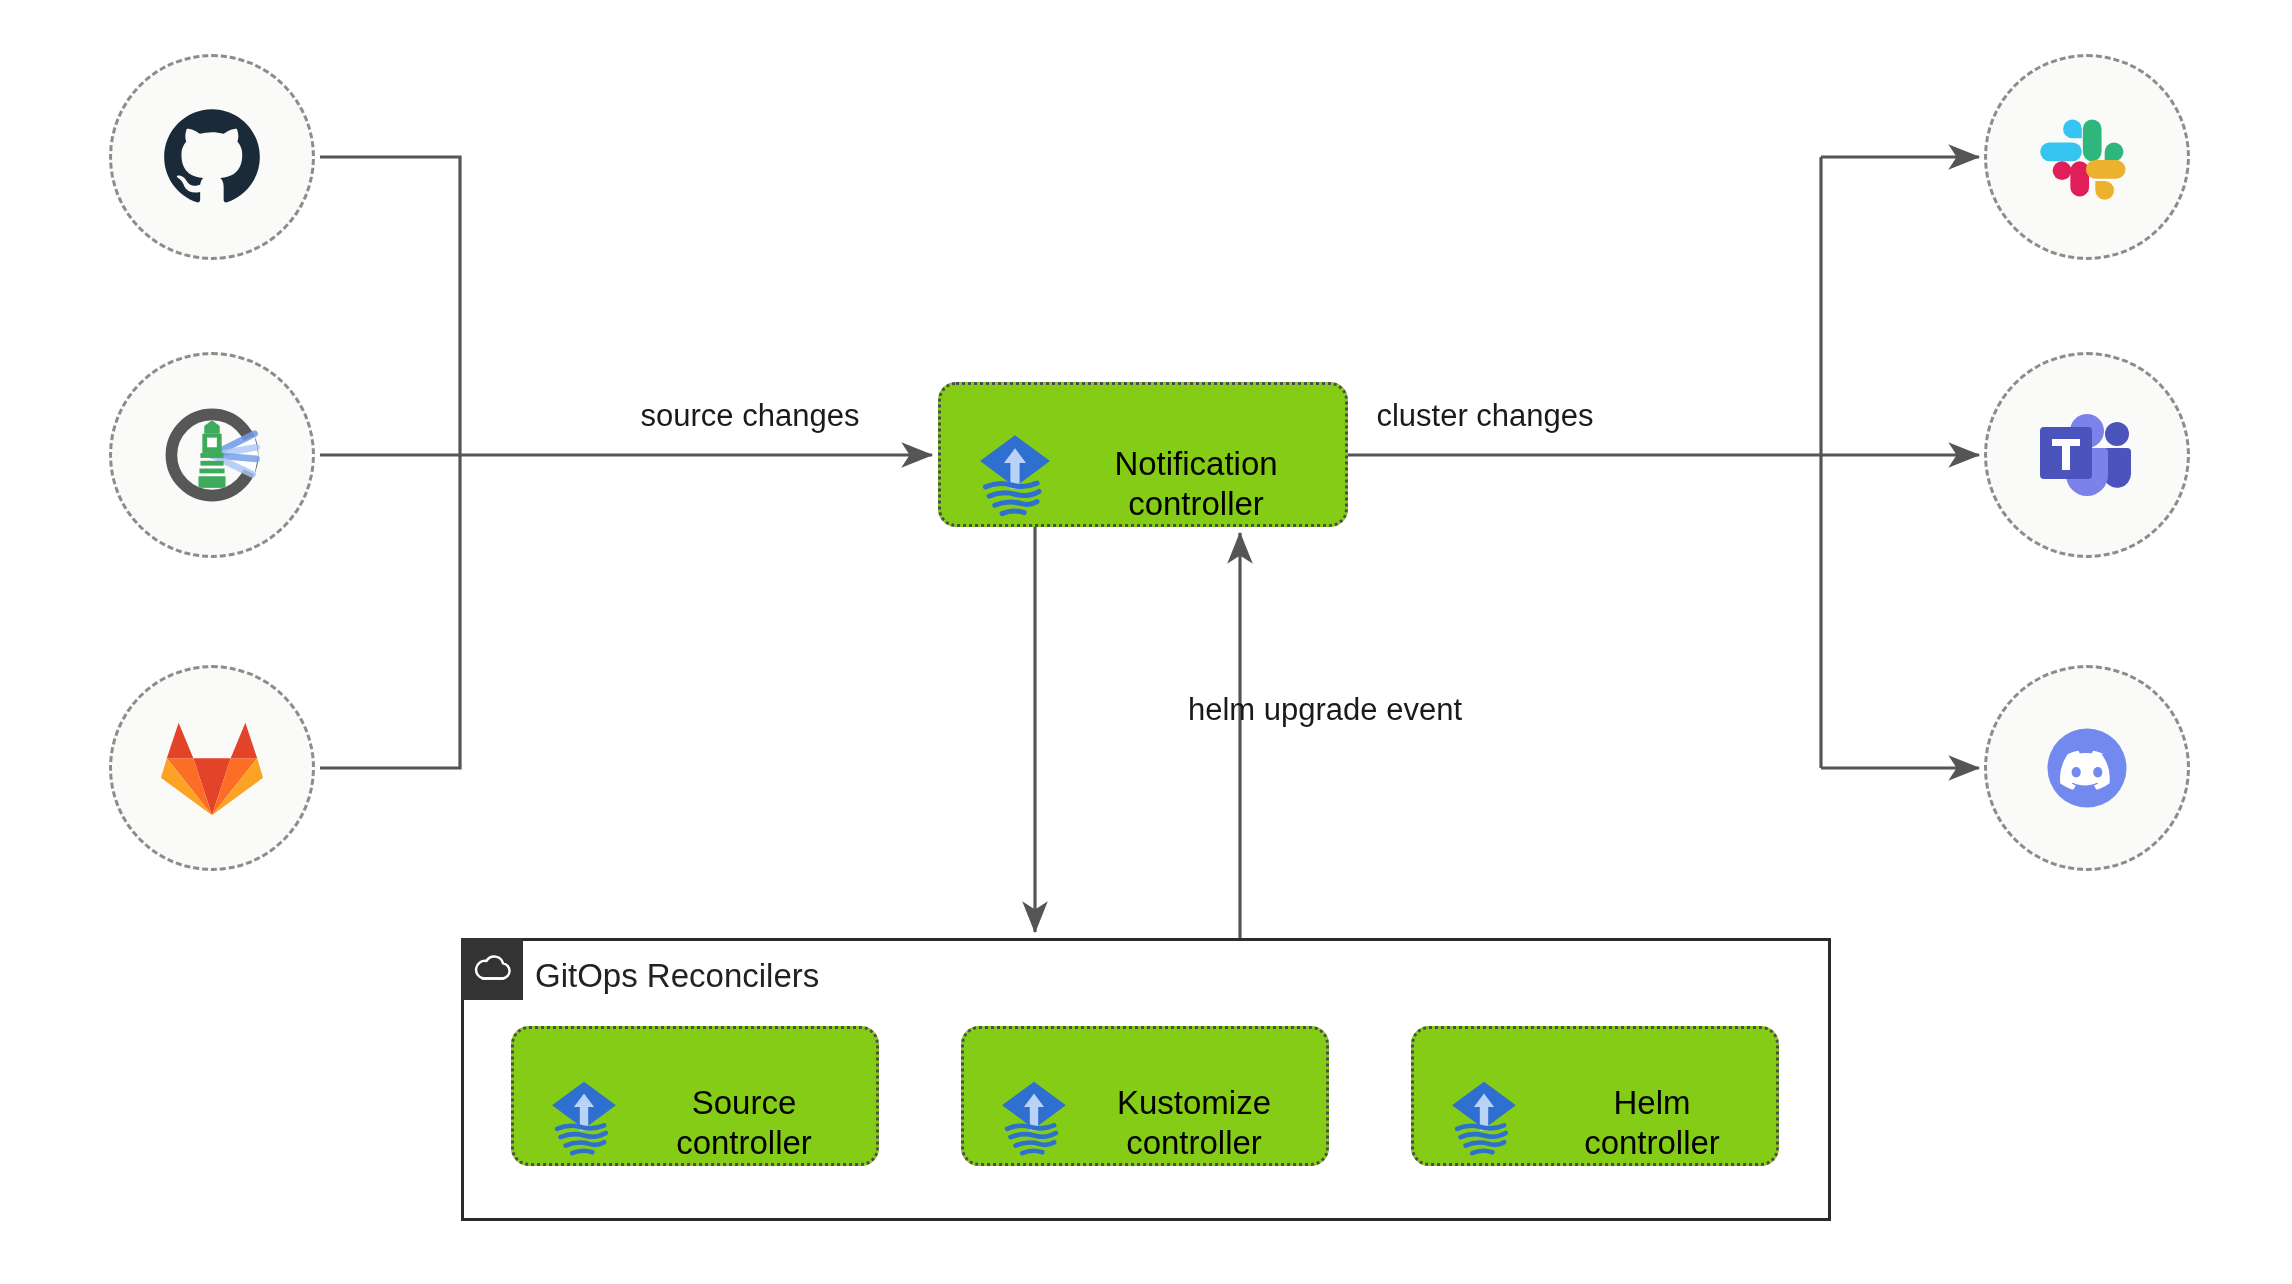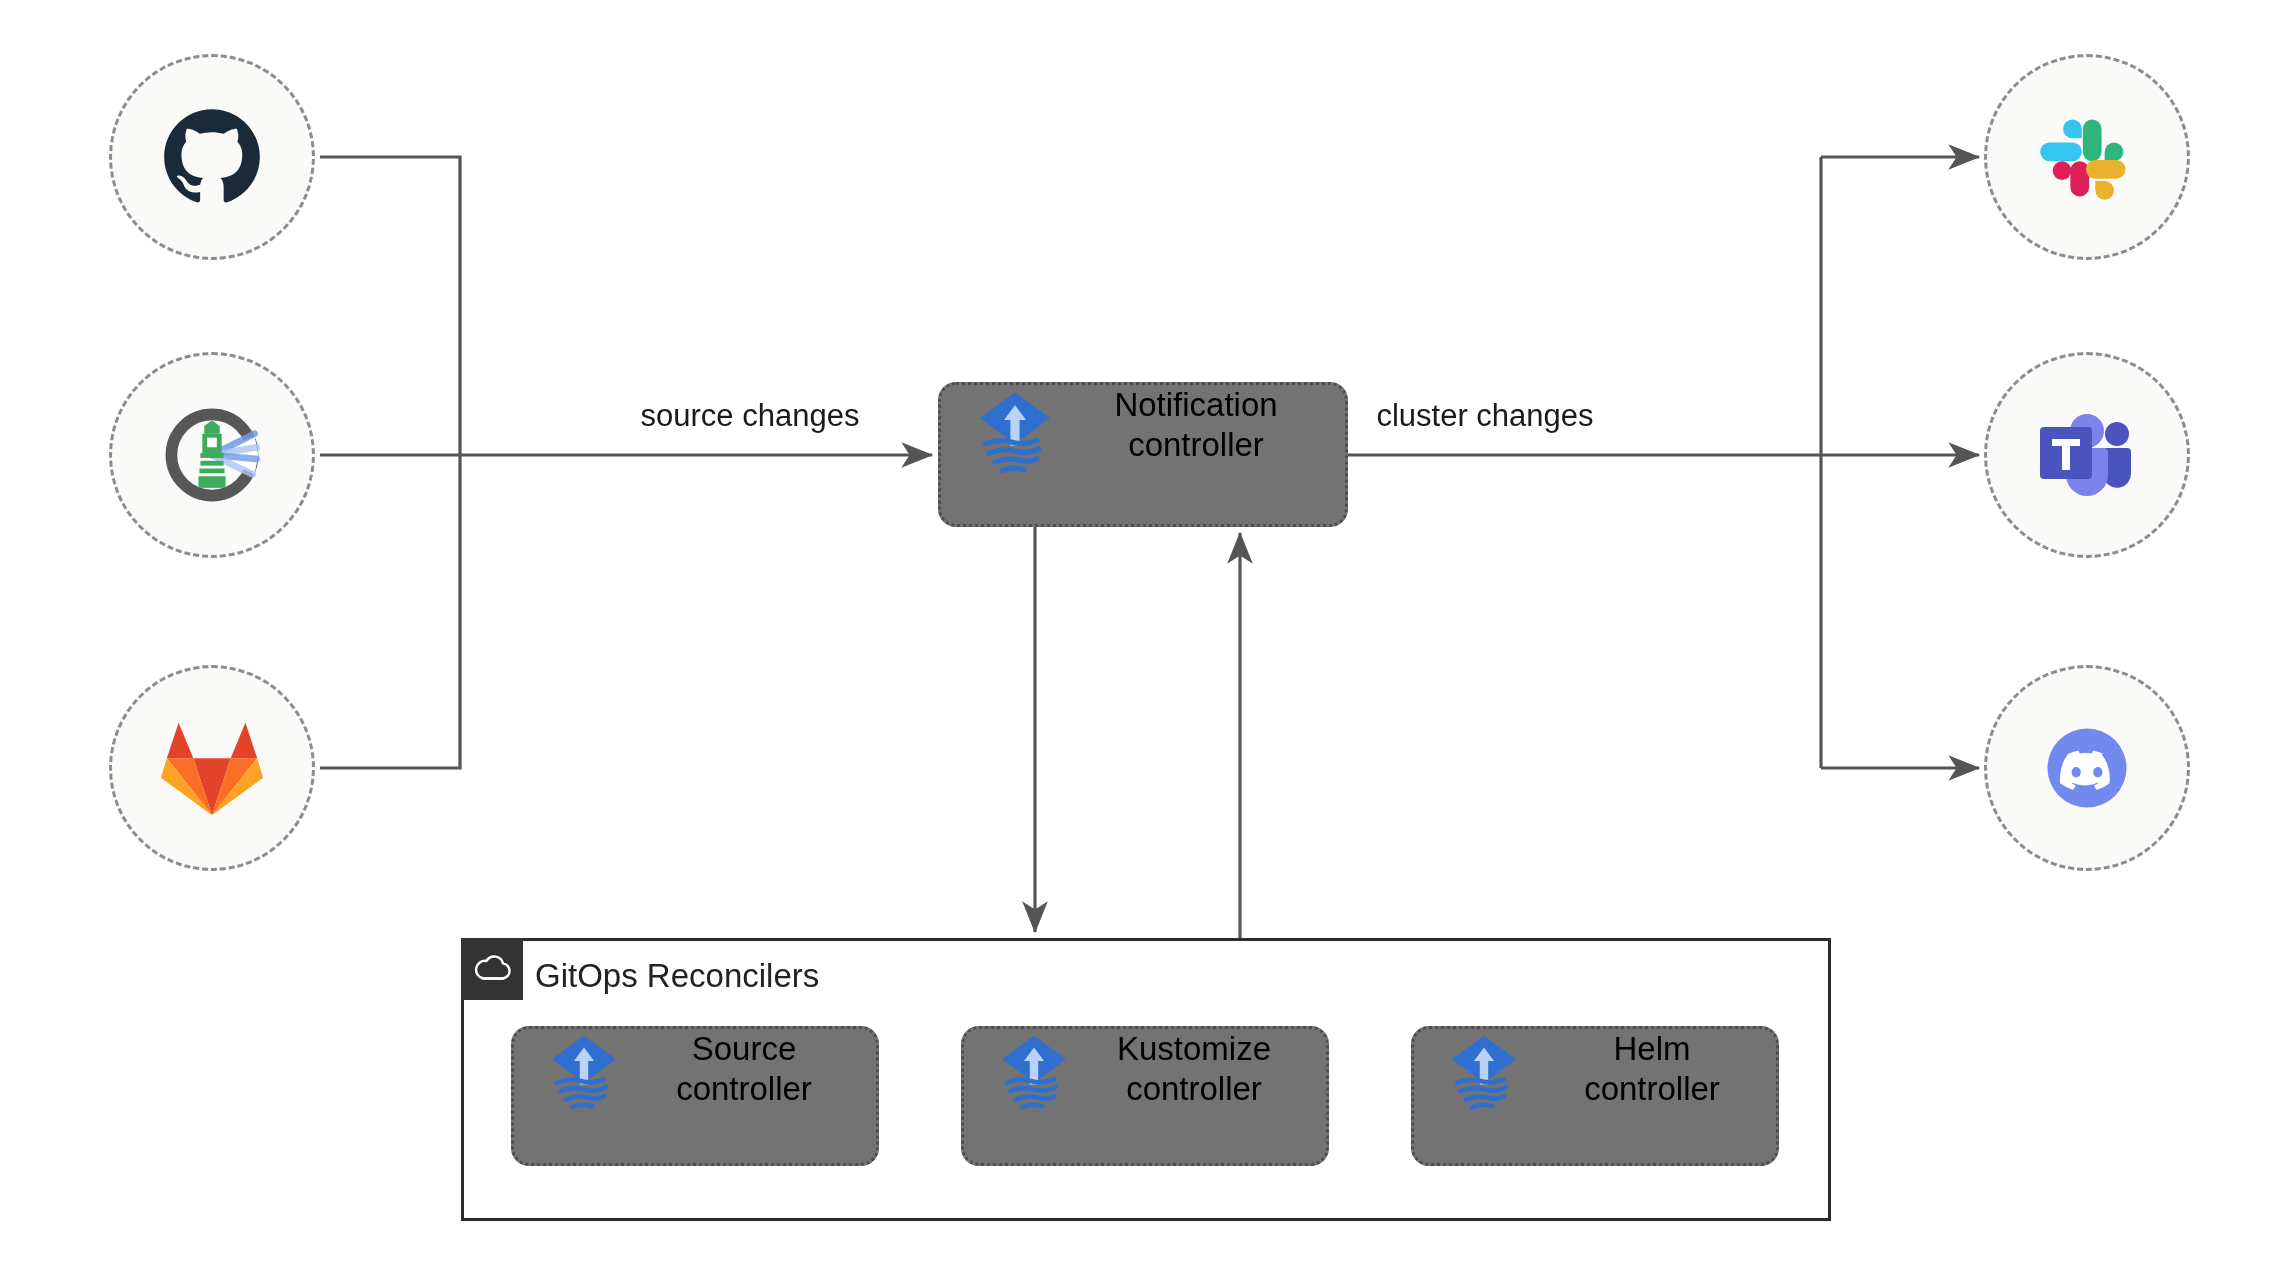--- a/index.html
+++ b/index.html
@@ -31,26 +31,26 @@
     border-radius: 50%;
     background: #fafaf8;
     border: 3px dashed #8c8c8c;
     box-sizing: border-box;
     display: flex;
     align-items: center;
     justify-content: center;
   }
   .ctrl-box {
     position: absolute;
-    background: #737373;
+    background: #84cc16;
     border: 3px dotted #4d4d4d;
     border-radius: 18px;
     box-sizing: border-box;
     display: flex;
-    align-items: flex-start;
+    align-items: flex-end;
     justify-content: flex-start;
   }
   .ctrl-icon {
     margin-left: 28px;
     margin-right: 6px;
     flex: 0 0 auto;
   }
   .ctrl-label {
     flex: 1 1 auto;
     text-align: center;
@@ -275,14 +275,15 @@
           <path d="M36 93 q12 -5 24 -1"></path>
         </g>
       </svg>
     </span>
     <span class="ctrl-label">Helm
 controller</span>
   </div>
 
   <div class="edge-label" style="left:580px; top:398px; width:340px;">source changes</div>
   <div class="edge-label" style="left:1285px; top:398px; width:400px;">cluster changes</div>
+  <div class="edge-label" style="left:1085px; top:692px; width:480px;">helm upgrade event</div>
 
 </div>
 
 </body></html>

